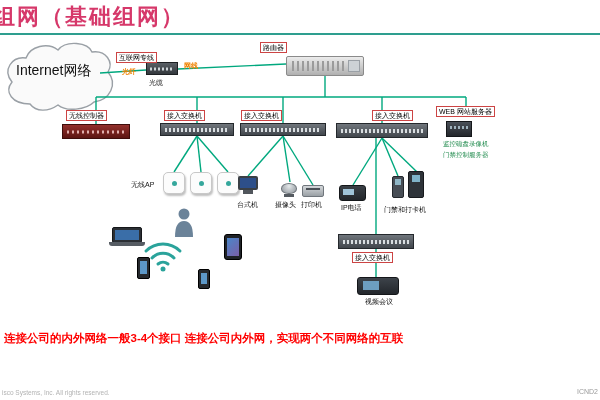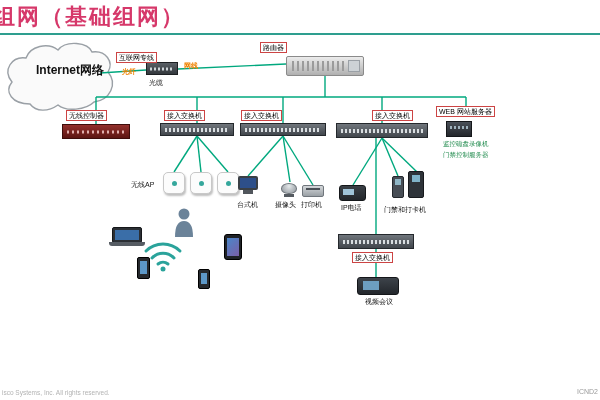--- a/index.html
+++ b/index.html
@@ -115,21 +115,21 @@
     </g>
     <g class="person">
       <circle cx="184" cy="214" r="5.5"></circle>
       <path d="M175,237 C175,226 178,221 184,221 C190,221 193,226 193,237 Z"></path>
     </g>
   </svg>
 
   <div class="title">组网（基础组网）</div>
   <div class="divider"></div>
 
-  <div class="plabel" style="left:36px;top:66px;font-size:12px;font-weight:bold;">Internet网络</div>
+  <div class="plabel" style="left:16px;top:66px;font-size:14px;">Internet网络</div>
   <div class="dlabel" style="left:116px;top:52px;">互联网专线</div>
   <div class="olabel" style="left:122px;top:68px;">光纤</div>
   <div class="device fibersw" style="left:146px;top:62px;width:32px;height:13px;"></div>
   <div class="plabel" style="left:149px;top:79px;">光缆</div>
   <div class="olabel" style="left:184px;top:62px;">网线</div>
 
   <div class="dlabel" style="left:260px;top:42px;">路由器</div>
   <div class="device router" style="left:286px;top:56px;width:78px;height:20px;"></div>
 
   <div class="dlabel" style="left:66px;top:110px;">无线控制器</div>
@@ -167,17 +167,18 @@
   <div class="plabel" style="left:384px;top:206px;">门禁和打卡机</div>
 
   <div class="device vconf" style="left:357px;top:277px;width:42px;height:18px;"></div>
   <div class="plabel" style="left:365px;top:298px;">视频会议</div>
 
   <div class="device laptop" style="left:112px;top:227px;width:30px;height:16px;"></div>
   <div class="device tablet" style="left:224px;top:234px;width:18px;height:26px;"></div>
   <div class="device phone" style="left:137px;top:257px;width:13px;height:22px;"></div>
   <div class="device phone" style="left:198px;top:269px;width:12px;height:20px;"></div>
 
+  <div class="note" style="left:4px;top:331px;">连接公司的内外网络一般3-4个接口 连接公司内外网，实现两个不同网络的互联</div>
 
   <div class="footL">isco Systems, Inc. All rights reserved.</div>
   <div class="footR">ICND2</div>
 
 </div>
 
 </body></html>

